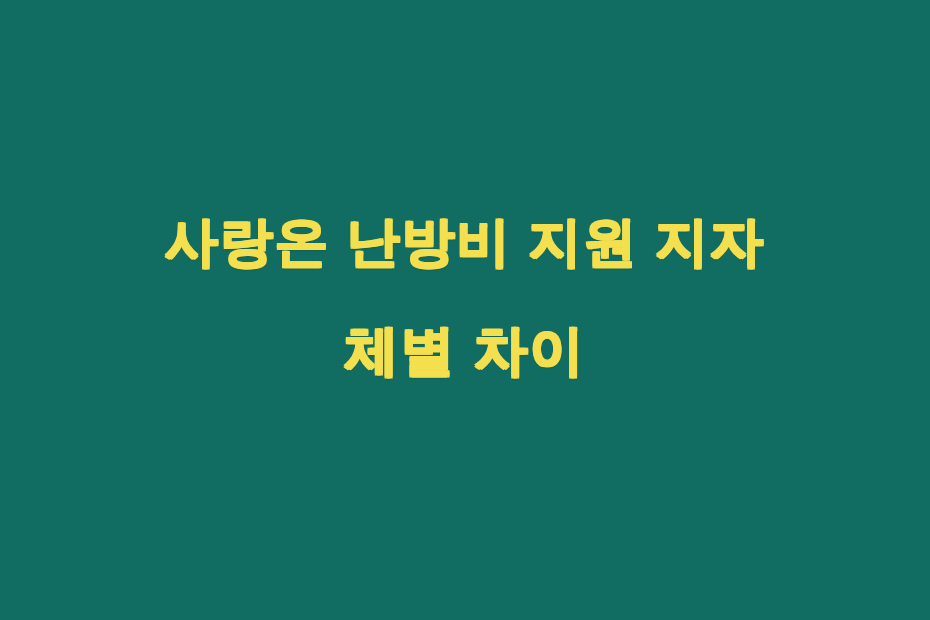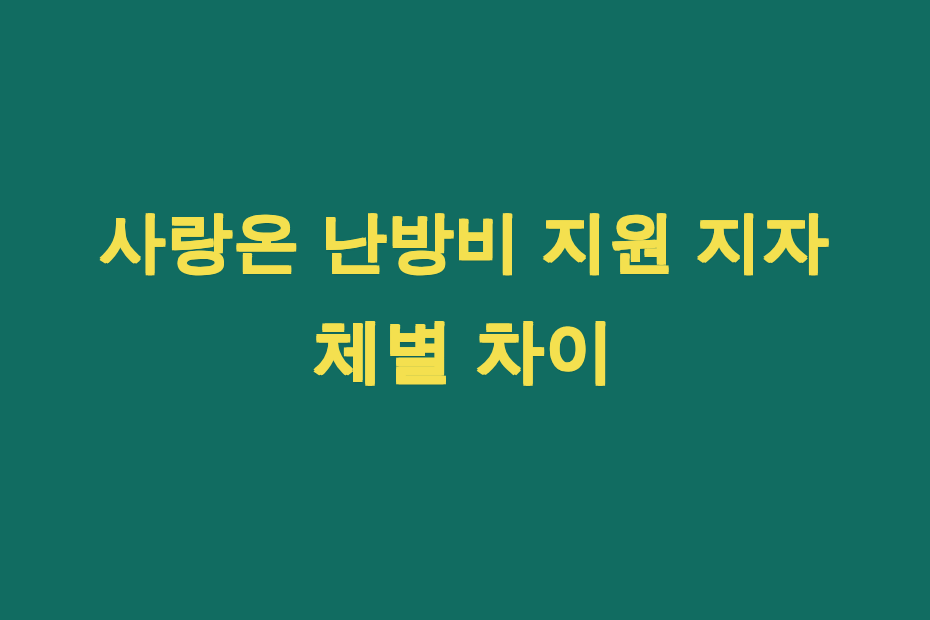--- a/index.html
+++ b/index.html
@@ -43,26 +43,26 @@
     white-space: nowrap;
     text-shadow:
        1.2px 1.2px 0 #f4e04f,
       -1.2px 1.2px 0 #f4e04f,
        1.2px -1.2px 0 #f4e04f,
       -1.2px -1.2px 0 #f4e04f,
        0 2px 2px rgba(0, 0, 0, 0.10);
   }
 
   .title-line.line-1 {
-    font-size: 65px;
+    font-size: 53px;
     letter-spacing: 2px;
   }
 
   .title-line.line-2 {
-    font-size: 68px;
+    font-size: 54px;
     letter-spacing: 2px;
   }
 </style>
 </head>
 <body>
 
 <div id="card" style="background: rgb(17, 108, 97);">
 
   <div id="title-block">
     <span class="title-line line-1" style="color: rgb(244, 224, 79); text-shadow: rgb(244, 224, 79) 1.2px 1.2px 0px, rgb(244, 224, 79) -1.2px 1.2px 0px, rgb(244, 224, 79) 1.2px -1.2px 0px, rgb(244, 224, 79) -1.2px -1.2px 0px, rgba(0, 0, 0, 0.1) 0px 2px 2px;">사랑온 난방비 지원 지자</span>

